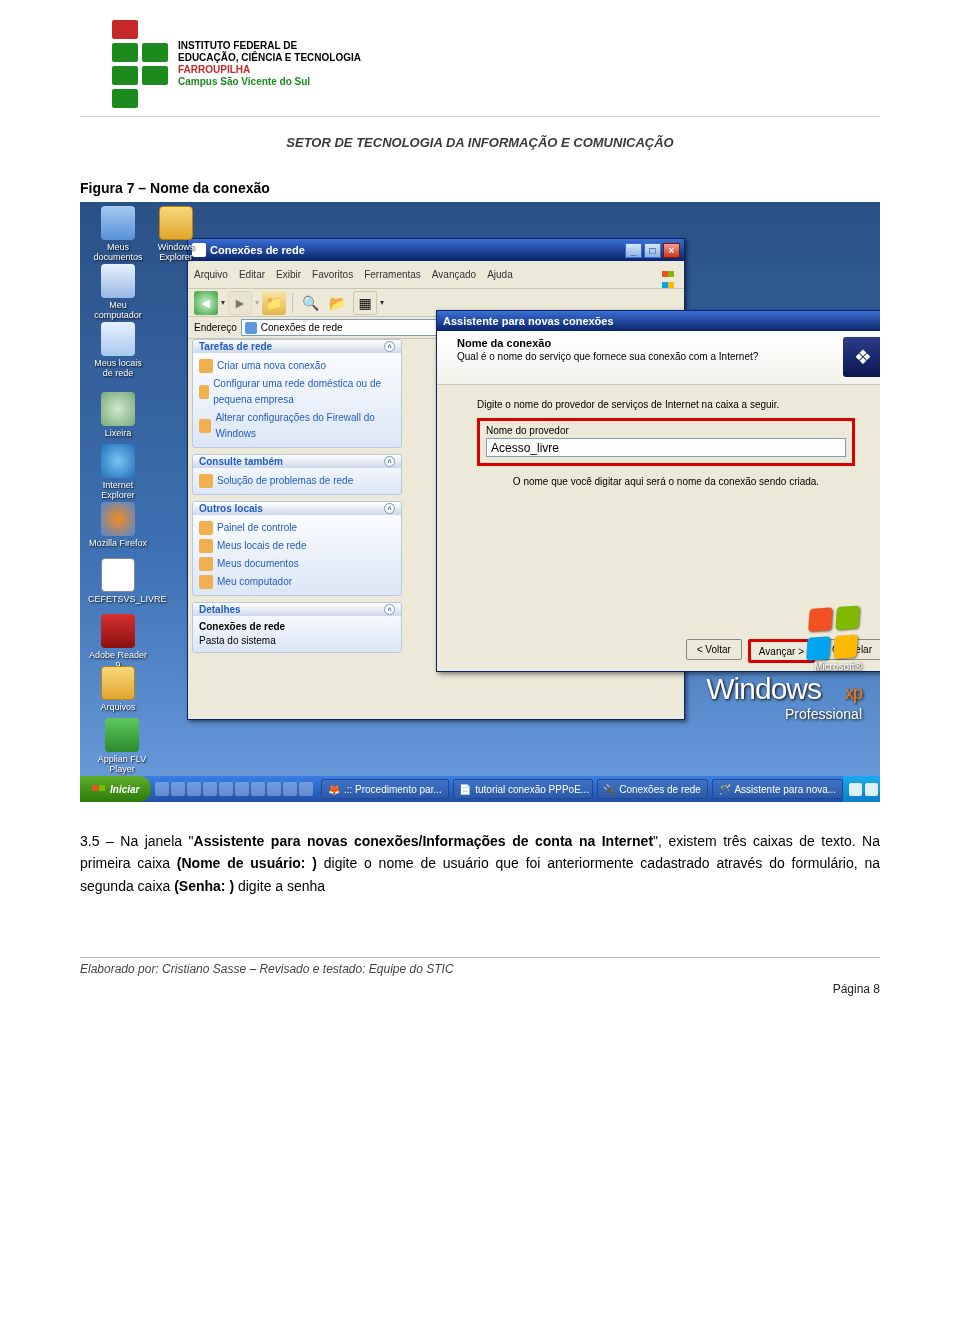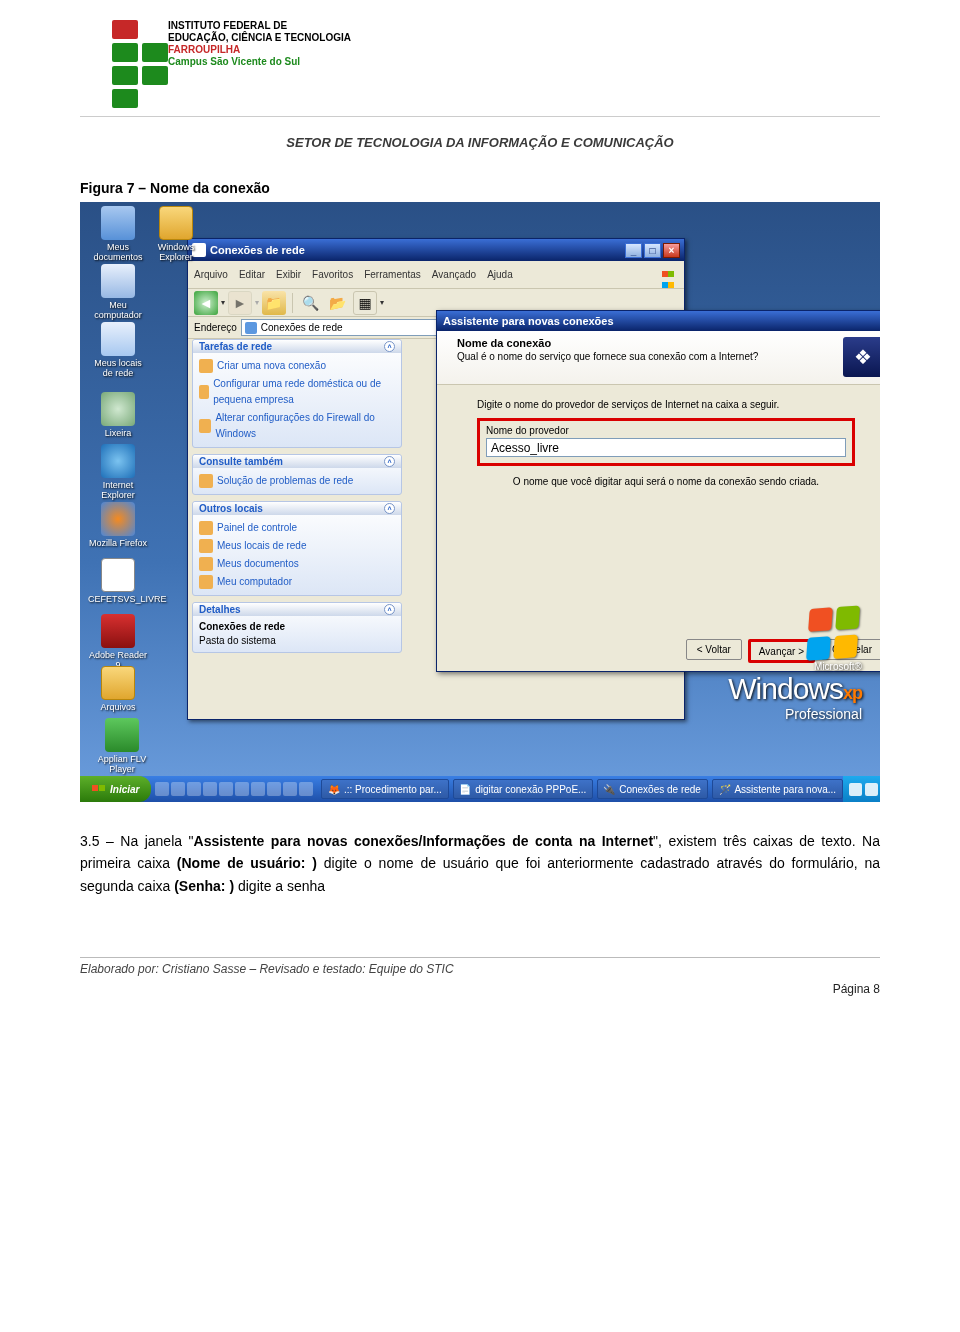--- a/index.html
+++ b/index.html
@@ -1,19 +1,19 @@
 <!DOCTYPE html>
 <html><head>
 <meta charset="utf-8">
 <style>
   * { margin: 0; padding: 0; box-sizing: border-box; }
   body { font-family: Arial, sans-serif; width: 960px; background: #fff; color: #000; font-size: 13px; }
   .page { padding: 20px 80px 30px; }
   
-  .header-logo { display: flex; margin-bottom: 8px; padding-left: 32px; }
+  .header-logo { display: flex; align-items: center; gap: 10px; margin-bottom: 8px; padding-left: 32px; }
   .logo-grid { display: grid; grid-template-columns: repeat(2, 26px); grid-template-rows: repeat(4, 19px); gap: 4px; }
   .sq { width: 26px; height: 19px; }
   .red { background: #c62828; border-radius: 2px; }
   .greenbig { background: #1d8a1d; border-radius: 2px; }
   .logo-text { font-size: 10px; line-height: 1.2; font-weight: bold; }
   .logo-text .ln1 { }
   .logo-text .ln2 { color: #c62828; }
   .logo-text .ln3 { color: #1d8a1d; }
   hr.sep { border: none; border-top: 1px solid #ccc; margin: 4px 0 18px; }
   .section-title { text-align: center; font-size: 13px; font-weight: bold; color: #3a3a3a; font-style: italic; margin-bottom: 30px; }
@@ -69,21 +69,21 @@
   .wz-buttons { position:absolute; bottom:8px; right:12px; display:flex; gap:6px;}
   .wz-btn { font-size:10px; height:21px; padding:0 10px; background:#ece9d8; border:1px solid #888; border-radius:2px; cursor:pointer;}
   .wz-btn.next { border:3px solid #d90000; padding:0 8px; height:24px; font-weight:normal;}
   
   .winlogo { position:absolute; right: 18px; bottom: 80px; text-align: right; color: #fff; text-shadow: 1px 1px 3px #000;}
   .winlogo .flag { display:flex; flex-wrap:wrap; width:54px; height:54px; margin-left:auto; transform: skew(-8deg) rotate(-4deg); gap: 4px;}
   .flag span{ width:23px; height:23px; border-radius:4px; box-shadow:1px 1px 2px rgba(0,0,0,0.5);}
   .fr{background:#f05022;} .fg{background:#7fba00;} .fb{background:#00a4ef;} .fy{background:#ffb900;}
   .wtxt1{ font-size:10px;}
   .wtxt2{ font-size:30px; font-weight:normal; letter-spacing:-1px;}
-  .wtxt2 .xp{ color:#ff7a00; font-weight:bold; font-size:18px;}
+  .wtxt2 .xp{ color:#ff7a00; font-weight:normal; font-size:18px;margin-left:24px;}
   .wtxt3{ font-size:14px;}
   
   .taskbar { position:absolute; bottom:0; left:0; right:0; height:26px; background: linear-gradient(#3a7fe4,#1e4fa8); display:flex; align-items:center; font-size:10px; color:#fff;}
   .startbtn { height:26px; background: linear-gradient(#5daf2a,#2b7a0a); padding:0 12px; display:flex; align-items:center; gap:4px; font-weight:bold; font-style:italic; border-radius: 0 12px 12px 0;}
   .tray { margin-left:auto; height:26px; background: linear-gradient(#1eaaee,#0a7fc6); padding: 0 8px 0 6px; display:flex; align-items:center; gap:3px;}
   .trayic{width:13px;height:13px; background:#fff; border-radius:2px; opacity:0.85;}
   .tasktab{ height:20px; margin-left:4px; padding:0 6px; background:linear-gradient(#3e72c8,#2e5aa6); border:1px solid #1e4a98; border-radius:2px; display:flex; align-items:center; gap:3px; max-width:140px; overflow:hidden; white-space:nowrap;}
   .ql { display:flex; gap:2px; padding:0 4px;}
   .qlic{width:14px;height:14px; background:rgba(255,255,255,0.3); border-radius:2px;}
   
@@ -290,21 +290,21 @@
         <span class="qlic"></span>
         <span class="qlic"></span>
       </div>
       <div id="task-tabs" style="display:flex;">
           <div class="tasktab">
             <span>🦊</span>
             <span>.:: Procedimento par...</span>
           </div>
           <div class="tasktab">
             <span>📄</span>
-            <span>digitar conexão PPPoE...</span>
+            <span>tutorial conexão PPPoE...</span>
           </div>
           <div class="tasktab">
             <span>🔌</span>
             <span>Conexões de rede</span>
           </div>
           <div class="tasktab">
             <span>🪄</span>
             <span>Assistente para nova...</span>
           </div>
         </div>

